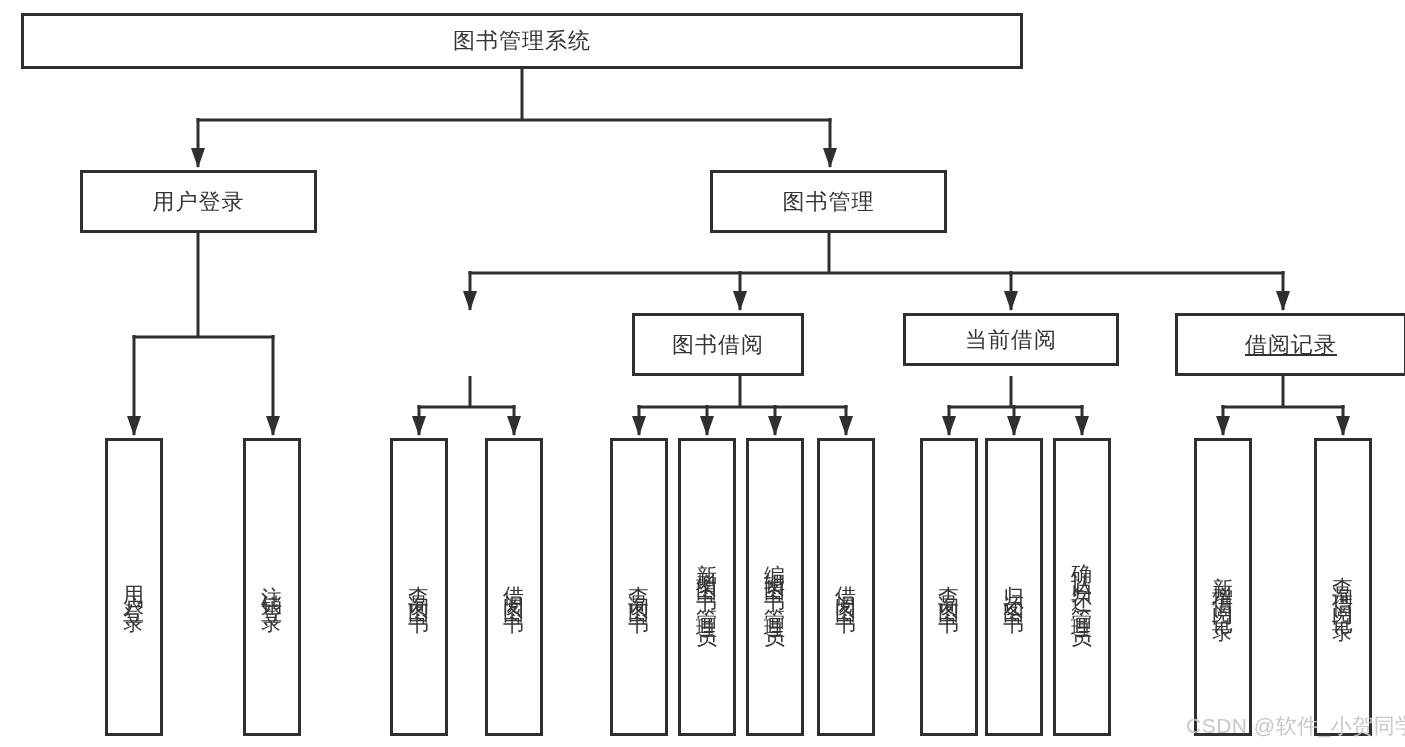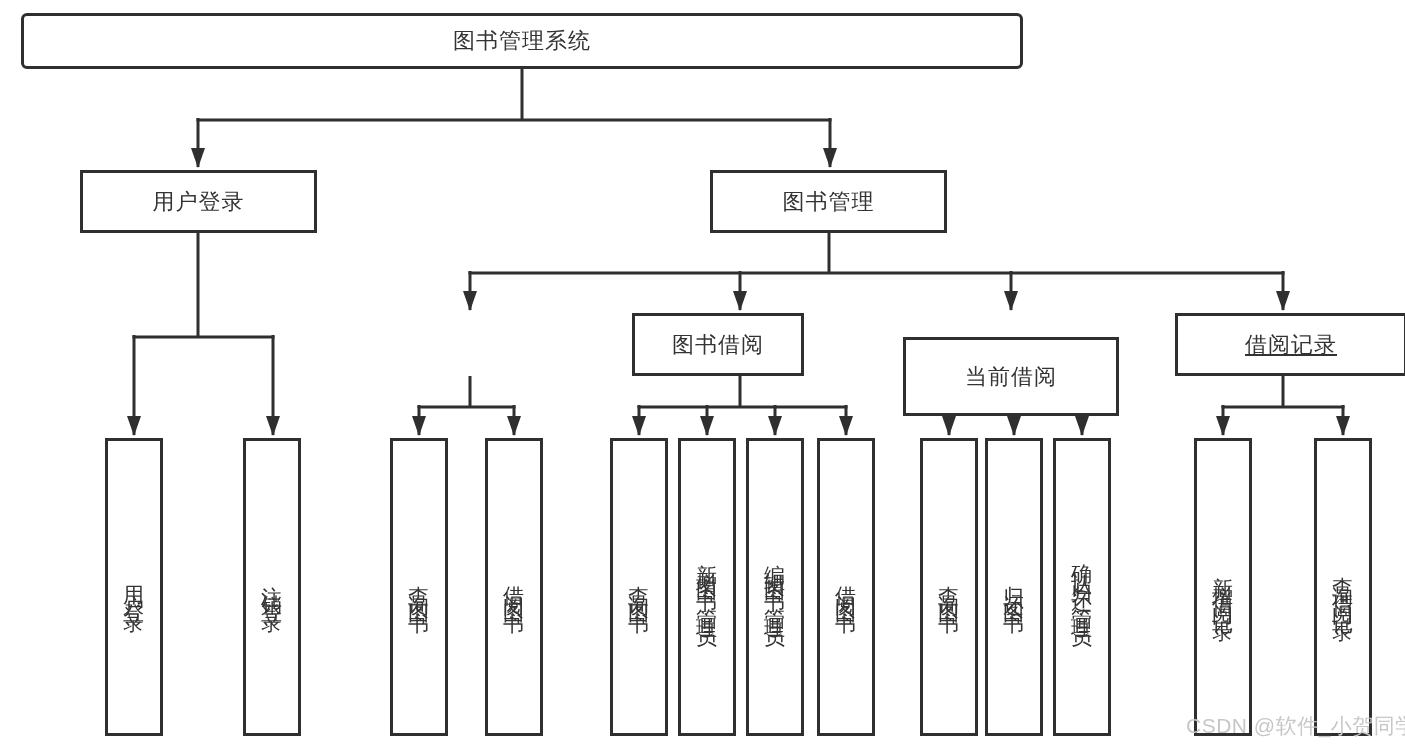--- a/index.html
+++ b/index.html
@@ -87,27 +87,27 @@
 
       <g>
         <line x1="1283" y1="376" x2="1283" y2="407"></line>
         <line x1="1221.5" y1="407" x2="1344.5" y2="407"></line>
         <line x1="1223" y1="405" x2="1223" y2="435" marker-end="url(#ah)"></line>
         <line x1="1343" y1="405" x2="1343" y2="435" marker-end="url(#ah)"></line>
       </g>
     </g>
   </svg>
 
-  <div class="hnode" style="left:21px;top:13px;width:1002px;height:56px;border-radius:6px;">图书管理系统</div>
+  <div class="hnode" style="left:21px;top:13px;width:1002px;height:56px;">图书管理系统</div>
 
   <div class="hnode" style="left:80px;top:170px;width:237px;height:63px;">用户登录</div>
   <div class="hnode" style="left:710px;top:170px;width:237px;height:63px;">图书管理</div>
 
   <div class="hnode" style="left:632px;top:313px;width:172px;height:63px;">图书借阅</div>
-  <div class="hnode" style="left:903px;top:313px;width:216px;height:79px;margin-top:24px;">当前借阅</div>
+  <div class="hnode" style="left:903px;top:313px;width:216px;height:53px;">当前借阅</div>
   <div class="hnode" style="left:1175px;top:313px;width:232px;height:63px;text-decoration:underline;">借阅记录</div>
 
   <div class="leaf" style="left:105px;">
     <span>用户登录</span>
   </div>
   <div class="leaf" style="left:243px;">
     <span>注销登录</span>
   </div>
 
   <div class="leaf" style="left:390px;">

